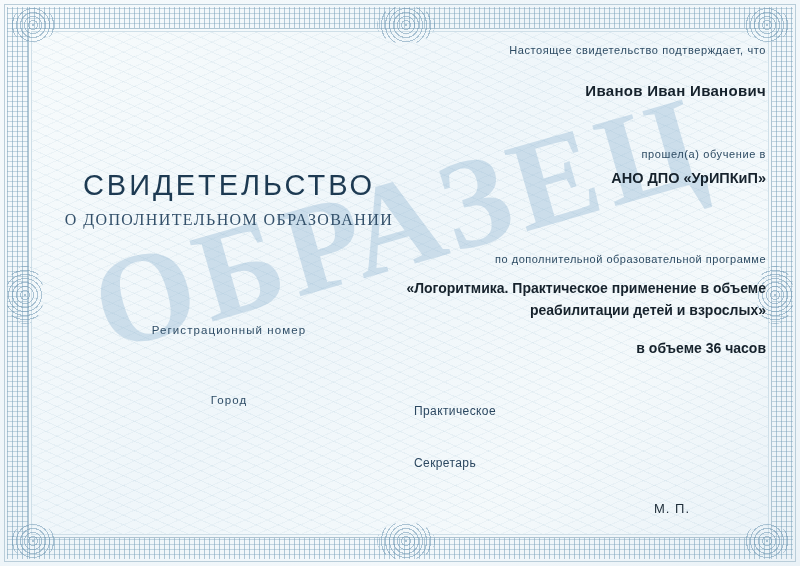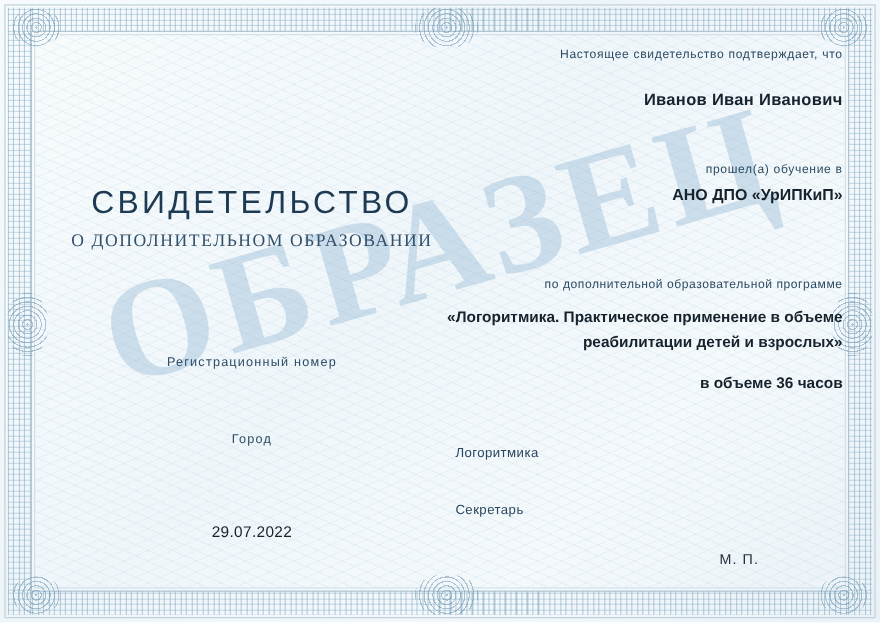--- a/index.html
+++ b/index.html
@@ -278,35 +278,34 @@
     <div class="title-block">
       <div class="title-main">СВИДЕТЕЛЬСТВО</div>
       <div class="title-sub">О ДОПОЛНИТЕЛЬНОМ ОБРАЗОВАНИИ</div>
     </div>
 
     <div class="left-fields">
       <div class="lf-label">Регистрационный номер</div>
       <div class="lf-gap-1"></div>
       <div class="lf-label">Город</div>
       <div class="lf-gap-2"></div>
-      <div class="lf-value">29.07.2022</div>
     </div>
 
     <div class="right-col">
       <div class="rc-line-small">Настоящее свидетельство подтверждает, что</div>
       <div class="rc-name">Иванов Иван Иванович</div>
       <div class="rc-passed">прошел(а) обучение в</div>
       <div class="rc-org">АНО ДПО «УрИПКиП»</div>
       <div class="rc-program-label">по дополнительной образовательной программе</div>
       <div class="rc-program-1">«Логоритмика. Практическое применение в объеме</div>
       <div class="rc-program-2">реабилитации детей и взрослых»</div>
       <div class="rc-hours">в объеме 36 часов</div>
     </div>
 
     <div class="sign-block">
-      <div class="sign-label">Логоритмика</div>
+      <div class="sign-label">Практическое</div>
       <div class="sign-gap"></div>
       <div class="sign-label">Секретарь</div>
       <div class="mp">М. П.</div>
     </div>
 
   </div>
 </div>
 
 </body></html>

